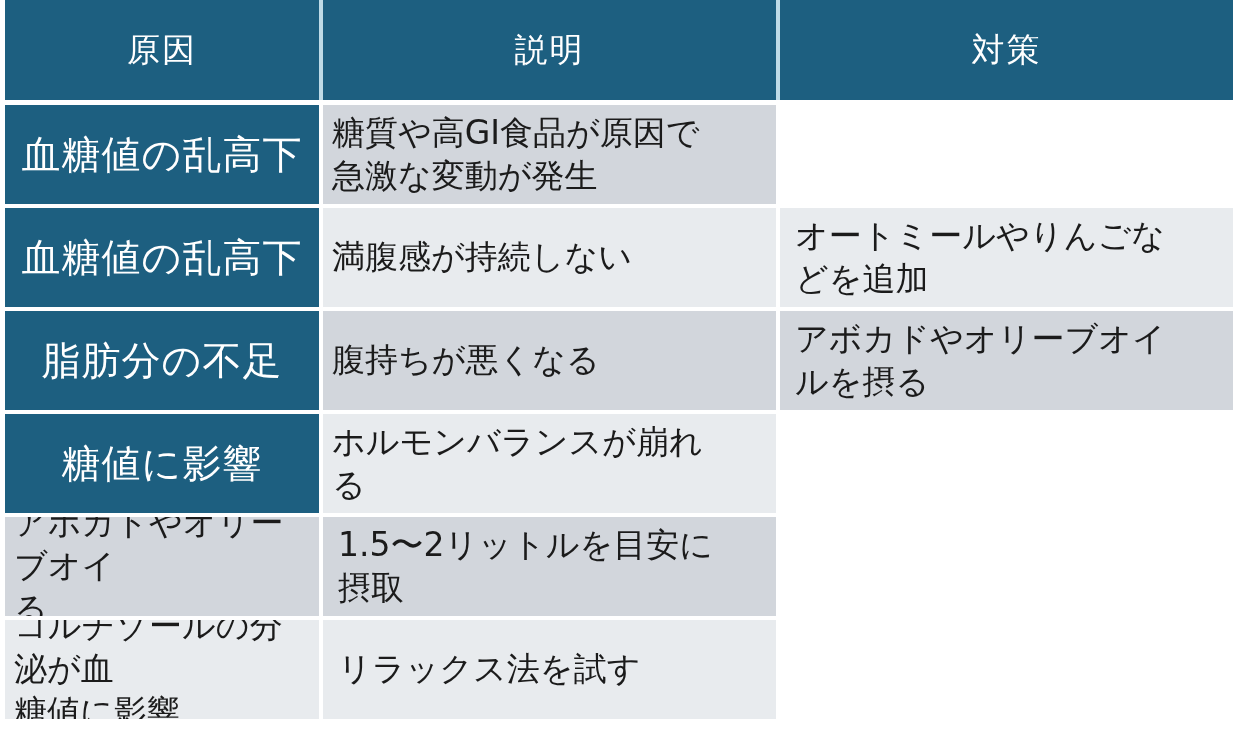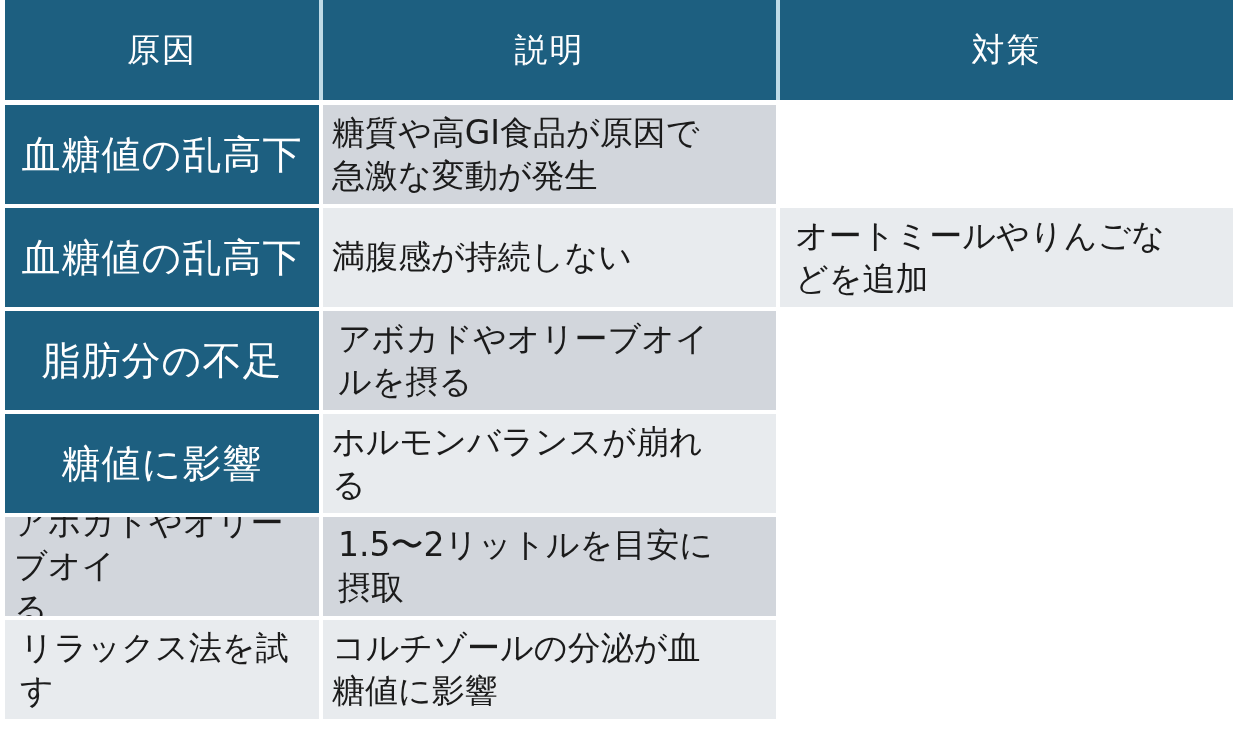--- a/index.html
+++ b/index.html
@@ -90,37 +90,38 @@
 
     <div class="row body shade-b">
       <div class="cell cause">血糖値の乱高下</div>
       <div class="cell val description">満腹感が持続しない</div>
       <div class="cell val solution">オートミールやりんごな
 どを追加</div>
     </div>
 
     <div class="row body shade-a">
       <div class="cell cause">脂肪分の不足</div>
+      <div class="cell val description">腹持ちが悪くなる</div>
       <div class="cell val solution">アボカドやオリーブオイ
 ルを摂る</div>
     </div>
 
     <div class="row body shade-b">
       <div class="cell cause">糖値に影響</div>
       <div class="cell val description">ホルモンバランスが崩れ
 る</div>
     </div>
 
     <div class="row body shade-a">
       <div class="cell val description">アボカドやオリーブオイ
 る</div>
       <div class="cell val solution">1.5〜2リットルを目安に
 摂取</div>
     </div>
 
     <div class="row body shade-b">
-      <div class="cell val solution">リラックス法を試す</div>
       <div class="cell val description">コルチゾールの分泌が血
 糖値に影響</div>
+      <div class="cell val solution">リラックス法を試す</div>
     </div>
 
   </div>
 </div>
 
 </body></html>

